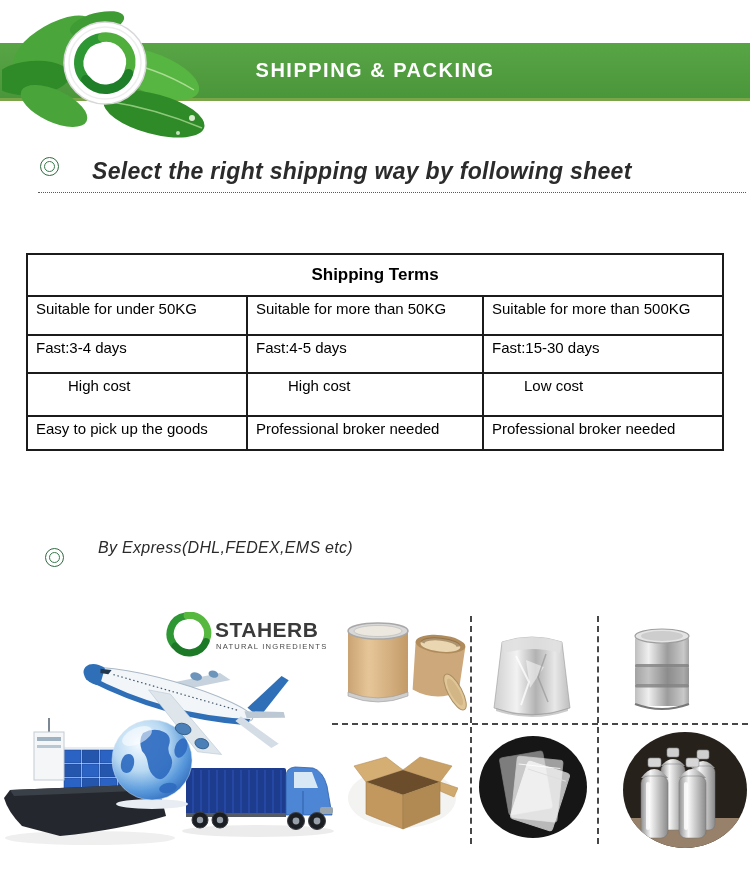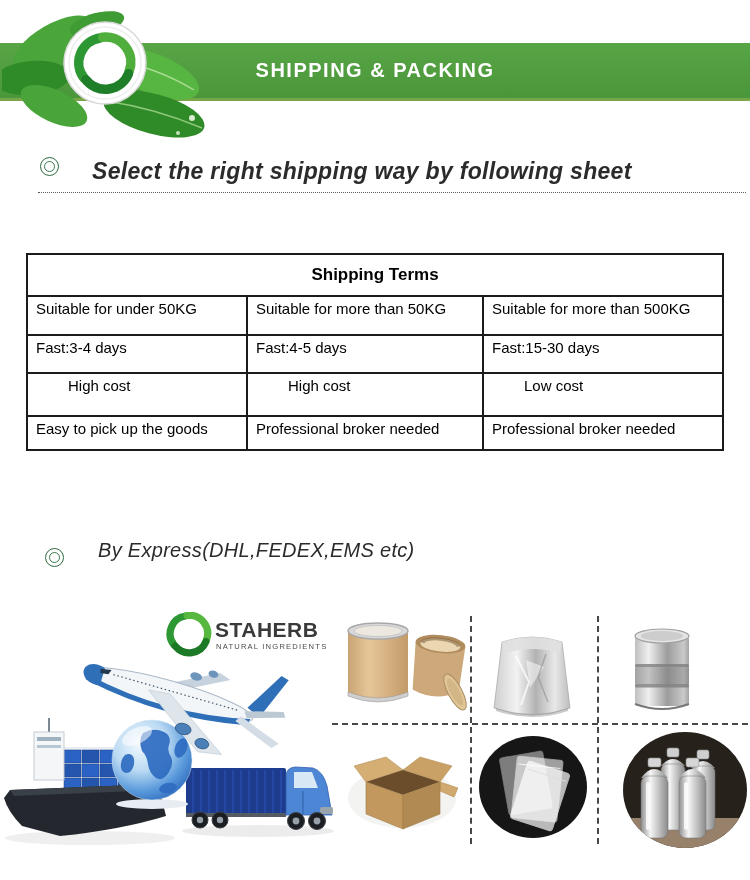--- a/index.html
+++ b/index.html
@@ -32,21 +32,21 @@
   .bullet .inner {
     width:9px; height:9px; border:1.5px solid #377a4a; border-radius:50%;
   }
   .bullet-1 { left:40px; top:157px; }
   .bullet-2 { left:45px; top:548px; }
   .heading {
     position:absolute; font-style:italic; color:#2b2b2b; letter-spacing:0.3px;
     white-space:nowrap;
   }
   .heading-1 { left:92px; top:158px; font-size:23px;font-weight:bold; }
-  .heading-2 { left:98px; top:539px; font-size:20px; }
+  .heading-2 { left:98px; top:539px; font-size:16px; }
   .dotted-sep {
     position:absolute; left:38px; top:192px; width:708px; height:0;
     border-top:1px dotted #5a5a5a;
   }
 
   
   .shipping-table {
     position:absolute; left:26px; top:227px; width:696px;
     border-collapse:collapse; table-layout:fixed;
     font-size:15px; color:#000000;margin-top:26px;

